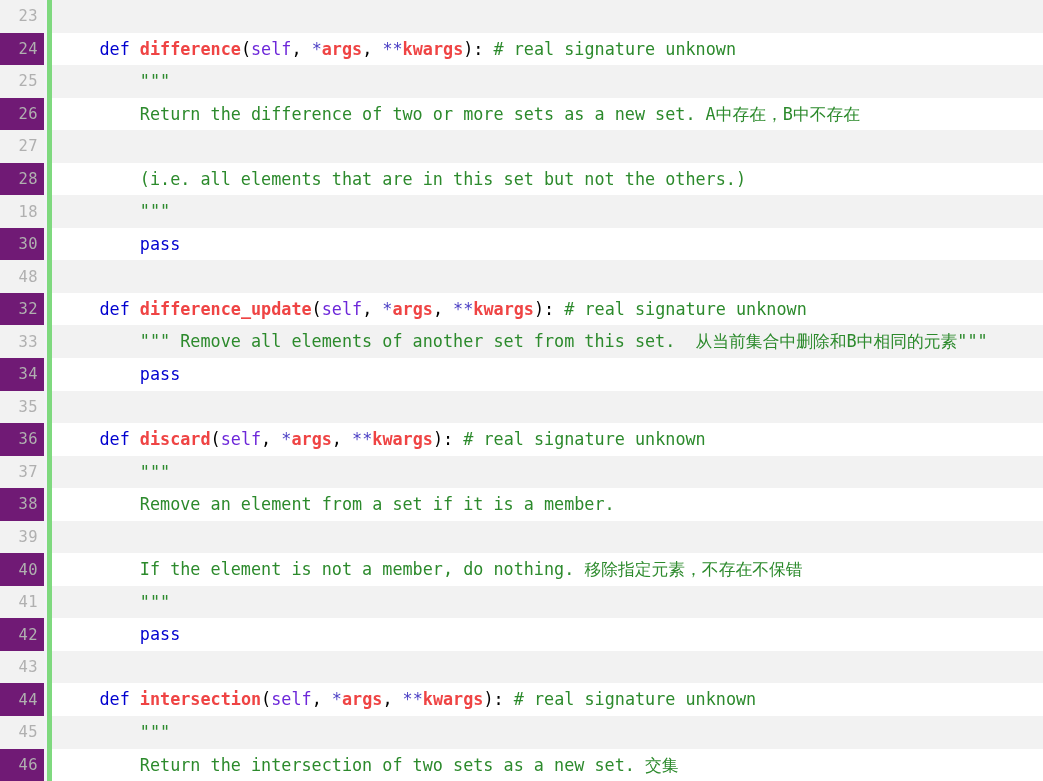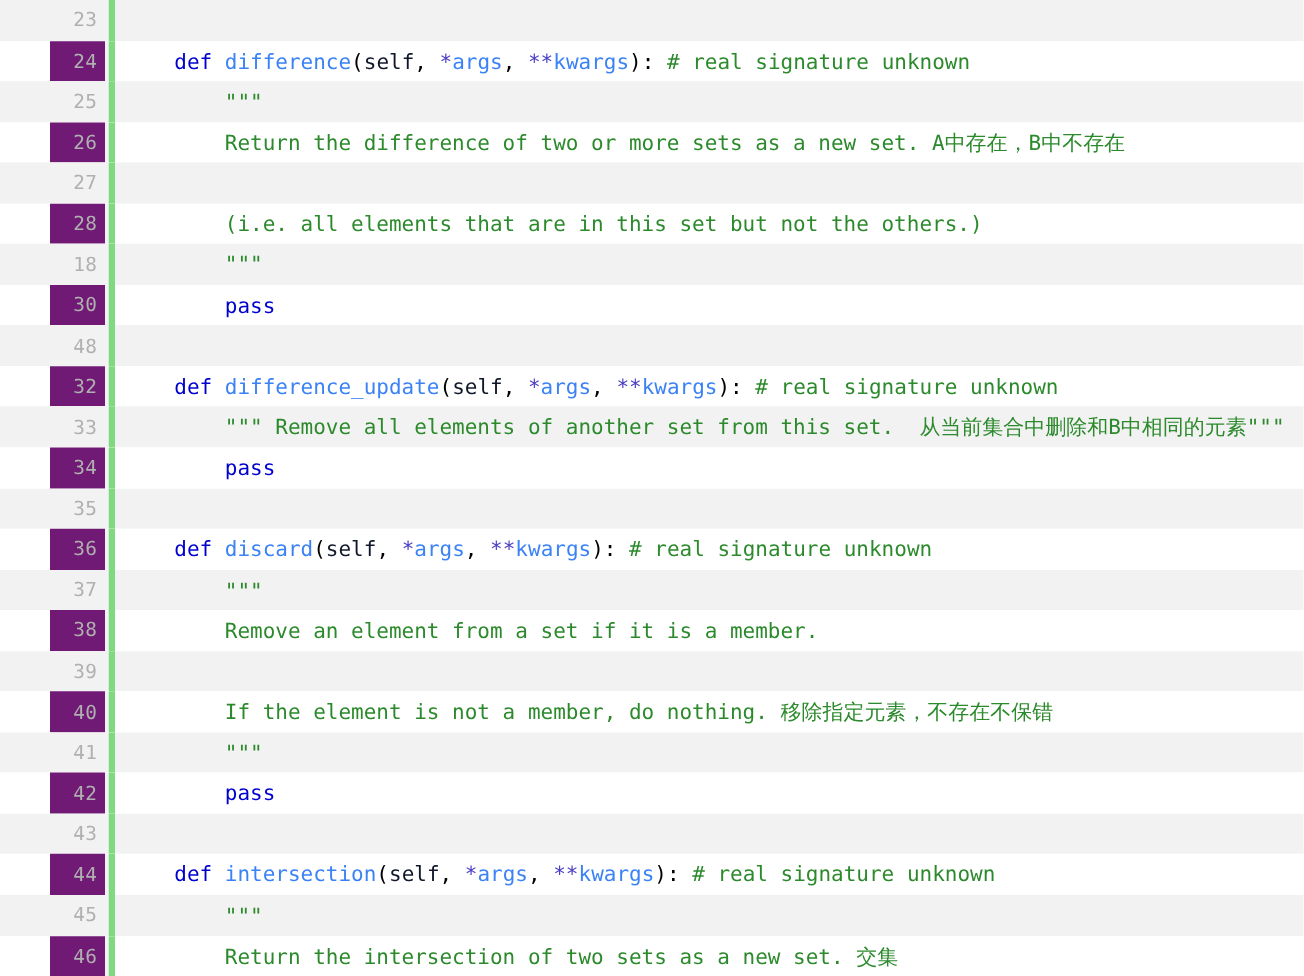--- a/index.html
+++ b/index.html
@@ -21,21 +21,20 @@
     background: #ffffff;
   }
 
   .code-row {
     position: relative;
     display: flex;
     align-items: flex-start;
     height: 32.55px;
     box-sizing: border-box;
     white-space: pre;
-    padding-left: 40px;
   }
   .code-row.shade-a { background: #f2f2f2; }
   .code-row.shade-b { background: #ffffff; }
 
   
   .gutter {
     flex: 0 0 44px;
     width: 44px;
     height: 100%;
     display: flex;
@@ -76,22 +75,22 @@
     align-items: center;
     font-size: 16.8px;
     line-height: 32.55px;
     letter-spacing: 0px;
     color: #000000;
     overflow: hidden;
   }
 
   
   .tok-kw      { color: #0000cf; }
-  .tok-name    { color: #3b82f6; }
-  .tok-self    { color: #0f172a; }
+  .tok-name    { color: #ef4444; font-weight: bold; }
+  .tok-self    { color: #6d28d9; }
   .tok-star    { color: #4b3fc4; }
   .tok-punct   { color: #000000; }
   .tok-comment { color: #2c8a2c; }
   .tok-doc     { color: #2c8a2c; }
   .tok-cn      { color: #2c8a2c; }
   .tok-plain   { color: #000000; }
 
   .indent { display: inline-block; }
 </style>
 </head>

